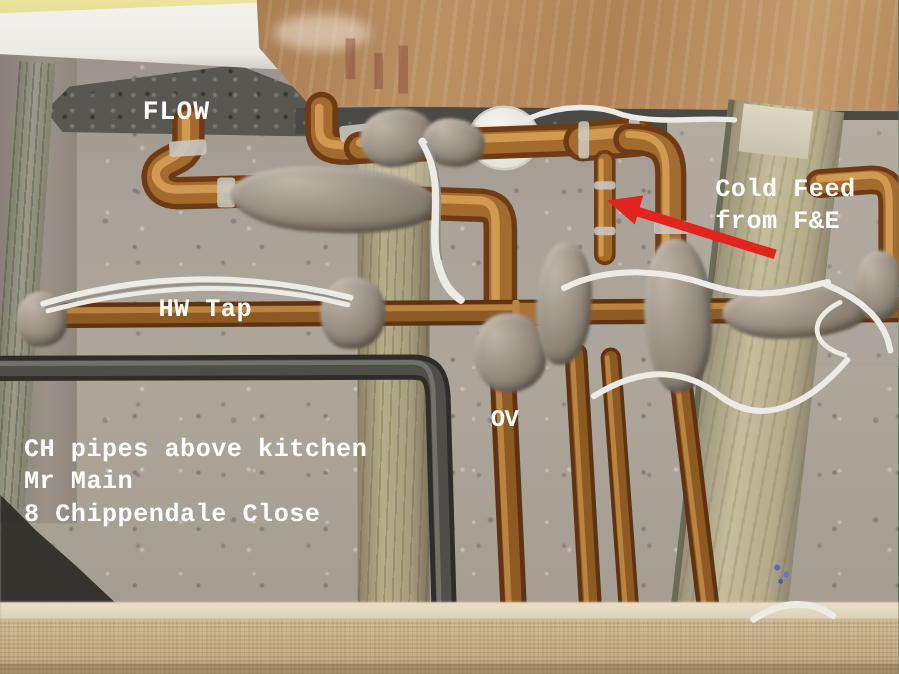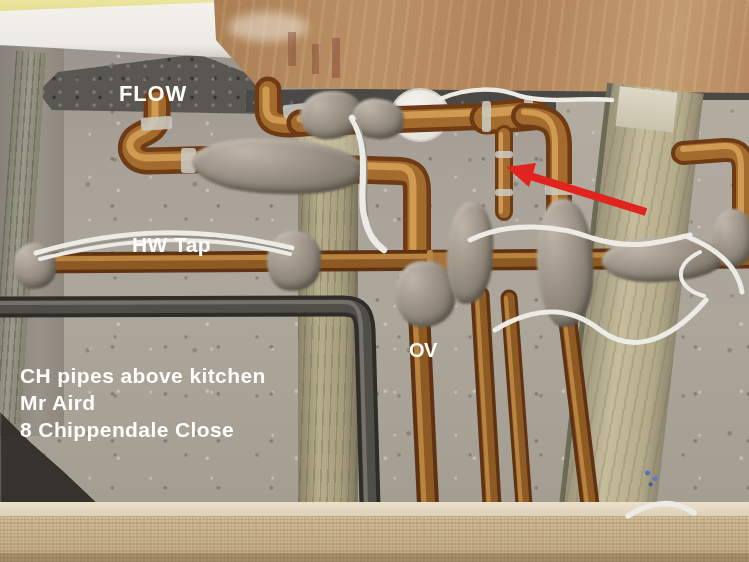--- a/index.html
+++ b/index.html
@@ -1,17 +1,17 @@
 <!DOCTYPE html>
 <html><head>
 <meta charset="utf-8">
 <style>
   html,body{margin:0;padding:0;background:#1e1e1e;}
   .stage{position:relative;width:749px;height:562px;overflow:hidden;
-         font-family:Liberation Sans, sans-serif;background:#14532d;}
+         font-family:Liberation Mono, monospace;background:#14532d;}
   .abs{position:absolute;}
 
   
   .bg-concrete{inset:0;
     background-image:
       radial-gradient(circle at 12% 38%, rgba(60,54,46,.35) 1px, transparent 2.5px),
       radial-gradient(circle at 62% 71%, rgba(70,62,52,.30) 1px, transparent 2.5px),
       radial-gradient(circle at 33% 84%, rgba(255,250,240,.35) 1px, transparent 2.5px),
       radial-gradient(circle at 82% 22%, rgba(60,54,46,.28) 1.5px, transparent 3px),
       radial-gradient(circle at 47% 12%, rgba(255,250,240,.30) 1px, transparent 2px),
@@ -260,21 +260,25 @@
       <path class="pp cw" stroke-width="6.5" d="M352,118 C372,150 358,190 364,215 C368,236 376,244 384,250"></path>
       <path class="pp cs" stroke-width="1.5" d="M356,120 C375,152 362,192 368,216"></path>
     </g>
     <g>
       <path d="M646,212 L530,176" stroke="#e2241f" stroke-width="8" fill="none"></path>
       <polygon points="506,167 536,163 529,187" fill="#e2241f"></polygon>
     </g>
   </svg>
 
   <div class="label label-caps" style="left:119px;top:80px">FLOW</div>
-  <div class="label" style="left:132px;top:232px">HW Tap</div>
+  <div class="label" style="left:596px;top:146px">
+    <div>Cold Feed</div>
+    <div>from F&amp;E</div>
+  </div>
+  <div class="label" style="left:132px;top:246px">HW Tap</div>
   <div class="label label-ov" style="left:409px;top:338px">OV</div>
   <div class="label" style="left:20px;top:363px">
     <div>CH pipes above kitchen</div>
-    <div>Mr Aird</div>
+    <div>Mr Main</div>
     <div>8 Chippendale Close</div>
   </div>
 
 </div>
 
 </body></html>

